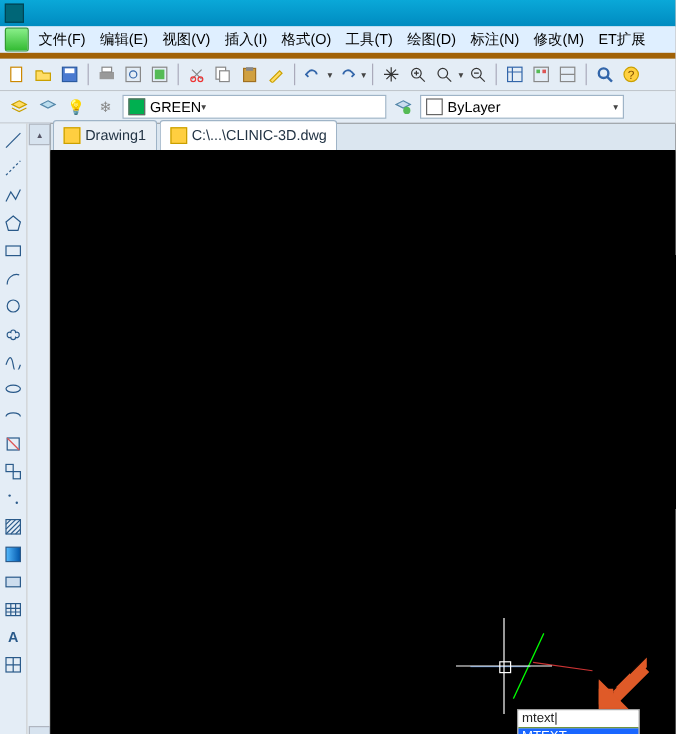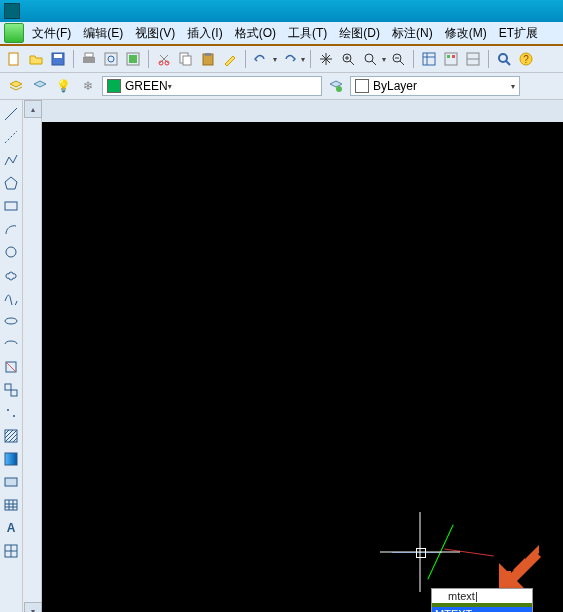--- a/index.html
+++ b/index.html
@@ -1,18 +1,18 @@
 <!DOCTYPE html>
 <html><head>
 <meta charset="utf-8">
 <style>
 html,body{margin:0;padding:0;font-family:"Microsoft YaHei",Tahoma,sans-serif;font-size:12px;background:#eaeaea;overflow:hidden}
 .titlebar{height:22px;background:linear-gradient(#0aa8d8,#008bc0);color:#fff;display:flex;align-items:center;padding:0 4px;gap:6px}
 .titlebar .logo{width:14px;height:14px;background:#067;border:1px solid #045;display:inline-block}
-.menubar{background:#dfefff;height:22px;display:flex;align-items:center;padding:0 4px;border-bottom:2px solid #a16207}
+.menubar{background:#dfefff;height:22px;display:flex;align-items:center;padding:0 4px;border-bottom:5px solid #a16207}
 .menubar .mi{padding:2px 6px;cursor:default}
 .menubar .logo2{width:18px;height:18px;margin-right:2px;background:linear-gradient(#8e8,#3b3);border:1px solid #393;border-radius:2px}
 .toolbar{background:#e4edf6;height:26px;display:flex;align-items:center;padding:0 4px;border-bottom:1px solid #c0c6cc;gap:2px}
 .tb-btn{width:18px;height:18px;display:flex;align-items:center;justify-content:center;border:1px solid transparent;border-radius:2px}
 .sep{width:1px;height:18px;background:#aab;margin:0 3px}
 .colorrow{background:#e4edf6;height:26px;display:flex;align-items:center;padding:0 6px;border-bottom:1px solid #c0c6cc;gap:4px}
 .color-sel{display:flex;align-items:center;border:1px solid #9fb4c7;background:#fff;height:18px;padding:0 4px;width:210px;justify-content:flex-start}
 .swatch{width:12px;height:12px;border:1px solid #666}
 .layer-sel{display:flex;align-items:center;border:1px solid #9fb4c7;background:#fff;height:18px;padding:0 4px;width:160px;justify-content:space-between}
 .dd-arrow{font-size:8px;color:#444}
@@ -28,21 +28,21 @@
 .tab.active{background:#fff}
 .tab .ficon{width:12px;height:12px;background:#ffcf40;border:1px solid #caa000;display:inline-block}
 .canvas{position:absolute;top:22px;left:0;right:0;bottom:0;background:#000}
 .cursor-cross{position:absolute;left:378px;top:430px;pointer-events:none}
 .cursor-cross .box{position:absolute;width:8px;height:8px;border:1px solid #fff;left:-4px;top:-4px}
 .green-guide{position:absolute;width:1px;height:60px;background:#0f0;transform:rotate(25deg);left:398px;top:400px}
 .red-guide{position:absolute;width:50px;height:1px;background:#c33;left:402px;top:430px;transform:rotate(8deg)}
 .blue-guide{position:absolute;width:50px;height:1px;background:#36a;left:350px;top:430px}
 .arrow{position:absolute;right:16px;top:415px;color:#df5a28}
 .suggest{position:absolute;left:389px;top:466px;width:100px;background:#f2f2f2;border:1px solid #999;font-size:11px;box-shadow:2px 2px 4px rgba(0,0,0,.4)}
-.suggest .inp{background:#fff;border-bottom:4px solid #4d7c0f;padding:1px 16px;color:#222}
+.suggest .inp{background:#fff;border-bottom:1px solid #4d7c0f;padding:1px 3px;color:#222}
 .suggest .opt{padding:1px 3px;color:#777}
 .suggest .opt.sel{background:#1966ff;color:#fff}
 </style>
 </head>
 <body>
 
 <div class="titlebar">
   <span class="logo"></span>
 </div>
 
@@ -344,20 +344,28 @@
       </div>
   </div>
 
   <div class="scrollcol">
     <div class="up">▴</div>
     <div class="dn">▾</div>
   </div>
 
   <div class="stage">
     <div class="tabs">
+      <div class="tab">
+        <span class="ficon"></span>
+        <span>Drawing1</span>
+      </div>
+      <div class="tab active">
+        <span class="ficon"></span>
+        <span>C:\...\CLINIC-3D.dwg</span>
+      </div>
     </div>
     <div class="canvas">
       <div class="blue-guide"></div>
       <div class="green-guide"></div>
       <div class="red-guide"></div>
       <div class="cursor-cross">
         <div class="box"></div>
         <svg width="80" height="80" style="position:absolute;left:-40px;top:-40px">
             <path d="M40 0v80M0 40h80" stroke="#fff" stroke-width="1"></path>
           </svg>

